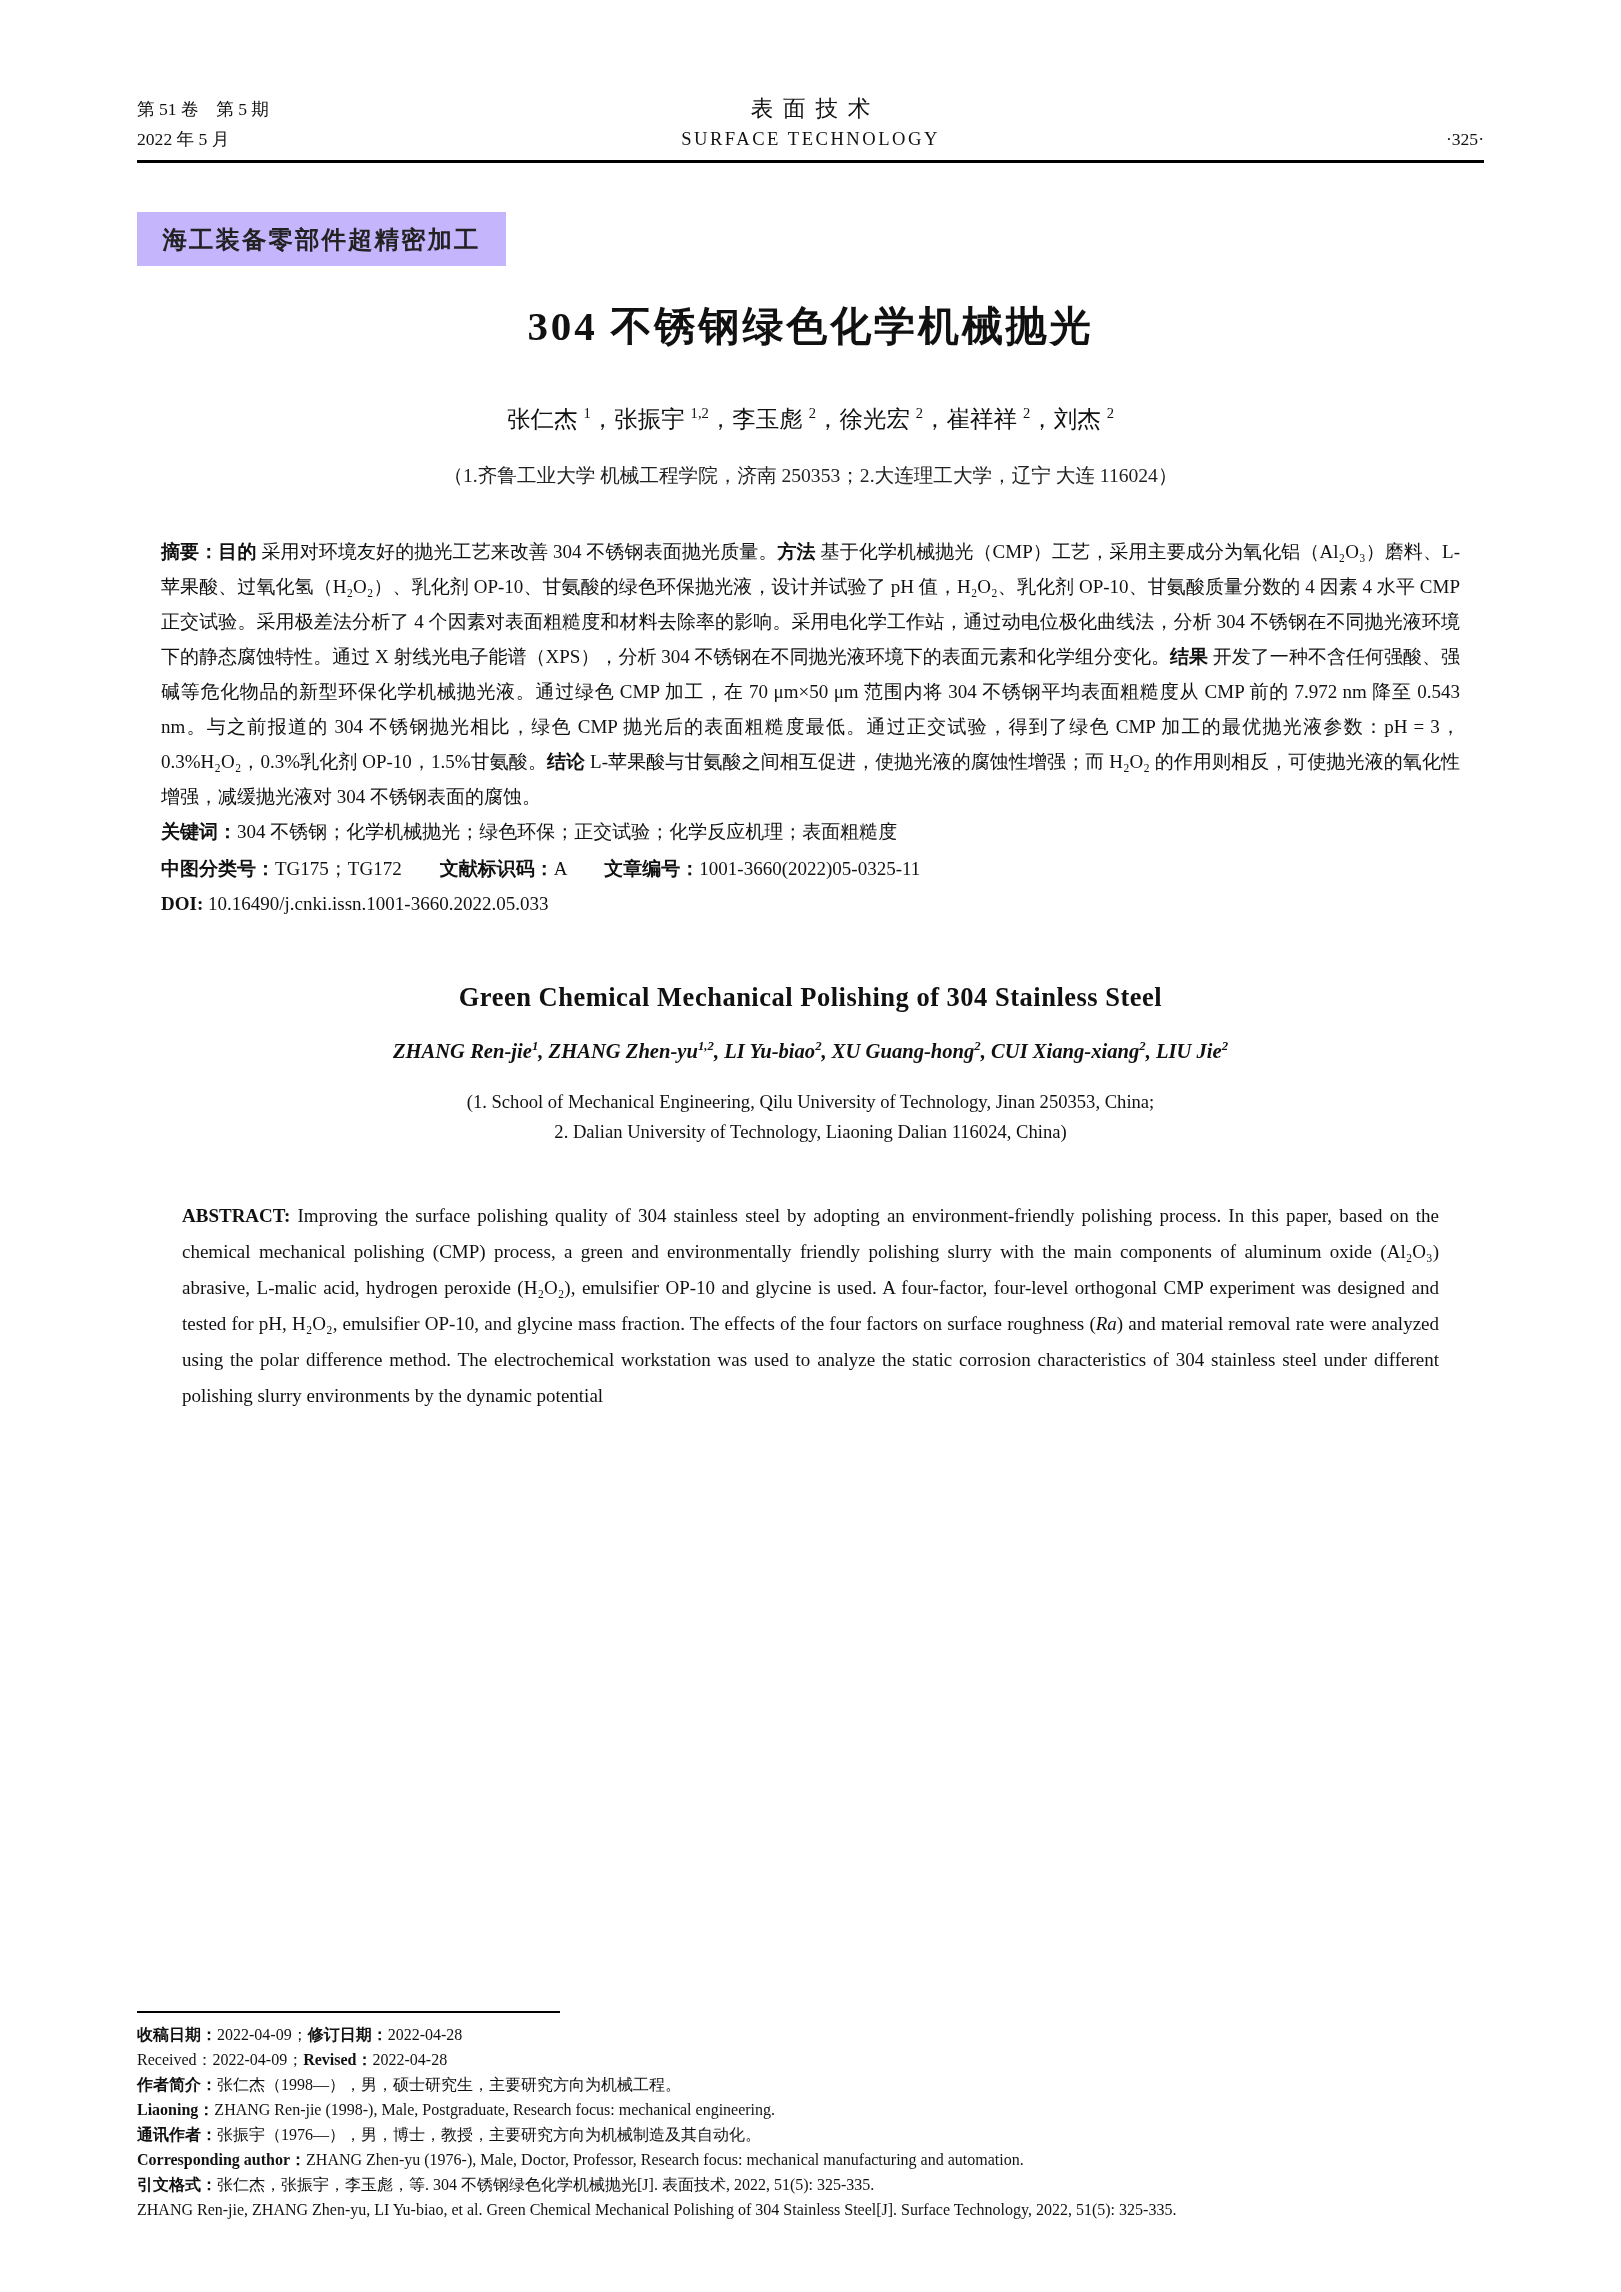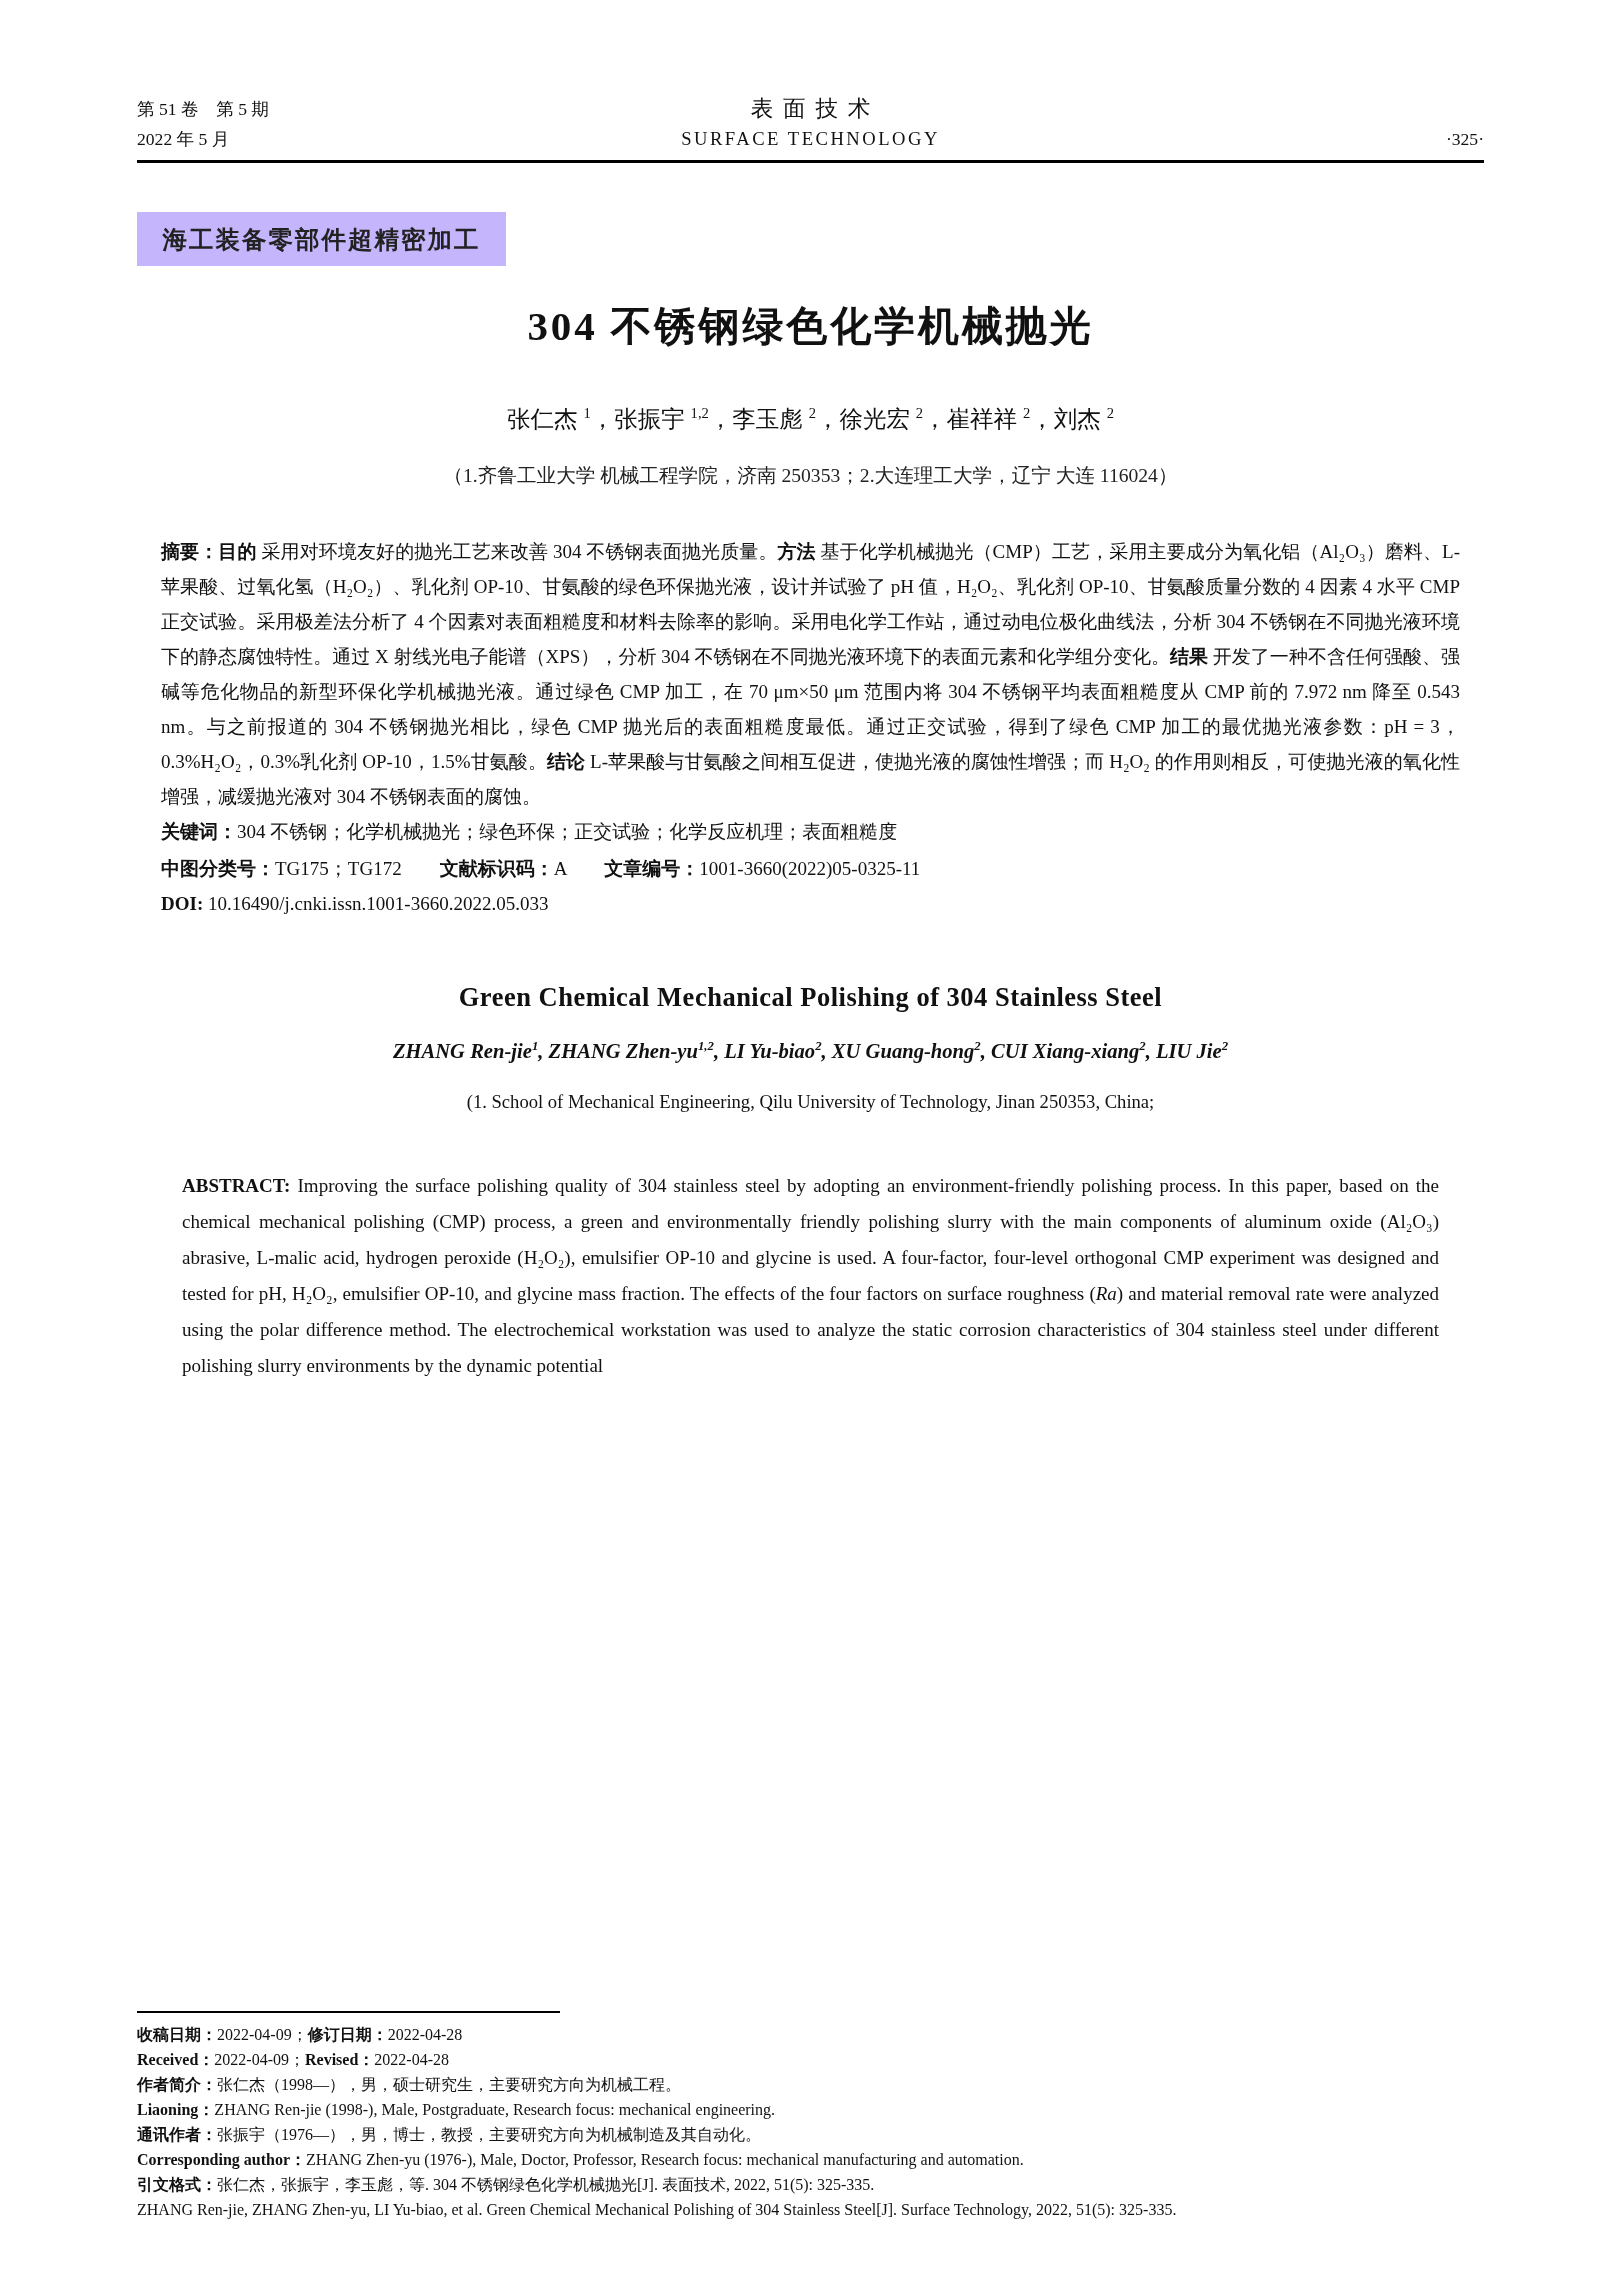--- a/index.html
+++ b/index.html
@@ -79,28 +79,29 @@
     <p class="para"><span style="font-weight: bold;">中图分类号：</span><span>TG175；TG172　　</span><span style="font-weight: bold;">文献标识码：</span><span>A　　</span><span style="font-weight: bold;">文章编号：</span><span>1001-3660(2022)05-0325-11</span></p>
     <p class="para"><span style="font-weight: bold;">DOI:</span><span> 10.16490/j.cnki.issn.1001-3660.2022.05.033</span></p>
   </div>
 
   <h2 class="title-en">Green Chemical Mechanical Polishing of 304 Stainless Steel</h2>
 
   <div class="authors-en"><span>ZHANG Ren-jie</span><sup>1</sup><span>, ZHANG Zhen-yu</span><sup>1,2</sup><span>, LI Yu-biao</span><sup>2</sup><span>, XU Guang-hong</span><sup>2</sup><span>, CUI Xiang-xiang</span><sup>2</sup><span>, LIU Jie</span><sup>2</sup></div>
 
   <div class="affil-en">
     <div>(1. School of Mechanical Engineering, Qilu University of Technology, Jinan 250353, China;</div>
+    <div>2. Dalian University of Technology, Liaoning Dalian 116024, China)</div>
   </div>
 
   <p class="para abstract-en"><span style="font-weight: bold;">ABSTRACT: </span><span>Improving the surface polishing quality of 304 stainless steel by adopting an environment-friendly polishing process. In this paper, based on the chemical mechanical polishing (CMP) process, a green and environmentally friendly polishing slurry with the main components of aluminum oxide (Al₂O₃) abrasive, L-malic acid, hydrogen peroxide (H₂O₂), emulsifier OP-10 and glycine is used. A four-factor, four-level orthogonal CMP experiment was designed and tested for pH, H₂O₂, emulsifier OP-10, and glycine mass fraction. The effects of the four factors on surface roughness (</span><span style="font-style: italic;">Ra</span><span>) and material removal rate were analyzed using the polar difference method. The electrochemical workstation was used to analyze the static corrosion characteristics of 304 stainless steel under different polishing slurry environments by the dynamic potential</span></p>
 
   <div class="footnote">
     <div class="foot-rule"></div>
     <p class="fline"><span style="font-weight: bold;">收稿日期：</span><span>2022-04-09；</span><span style="font-weight: bold;">修订日期：</span><span>2022-04-28</span></p>
-    <p class="fline"><span style="font-weight: bold;">Received：</span><span>2022-04-09；</span><span style="font-weight: bold;">Revised：</span><span>2022-04-28</span></p>
+    <p class="fline"><span style="font-weight: normal;">Received：</span><span>2022-04-09；</span><span style="font-weight: bold;">Revised：</span><span>2022-04-28</span></p>
     <p class="fline"><span style="font-weight: bold;">作者简介：</span><span>张仁杰（1998—），男，硕士研究生，主要研究方向为机械工程。</span></p>
     <p class="fline"><span style="font-weight: bold;">Liaoning：</span><span>ZHANG Ren-jie (1998-), Male, Postgraduate, Research focus: mechanical engineering.</span></p>
     <p class="fline"><span style="font-weight: bold;">通讯作者：</span><span>张振宇（1976—），男，博士，教授，主要研究方向为机械制造及其自动化。</span></p>
     <p class="fline"><span style="font-weight: bold;">Corresponding author：</span><span>ZHANG Zhen-yu (1976-), Male, Doctor, Professor, Research focus: mechanical manufacturing and automation.</span></p>
     <p class="fline"><span style="font-weight: bold;">引文格式：</span><span>张仁杰，张振宇，李玉彪，等. 304 不锈钢绿色化学机械抛光[J]. 表面技术, 2022, 51(5): 325-335.</span></p>
     <p class="fline"><span>ZHANG Ren-jie, ZHANG Zhen-yu, LI Yu-biao, et al. Green Chemical Mechanical Polishing of 304 Stainless Steel[J]. Surface Technology, 2022, 51(5): 325-335.</span></p>
   </div>
 
 </div>
 

